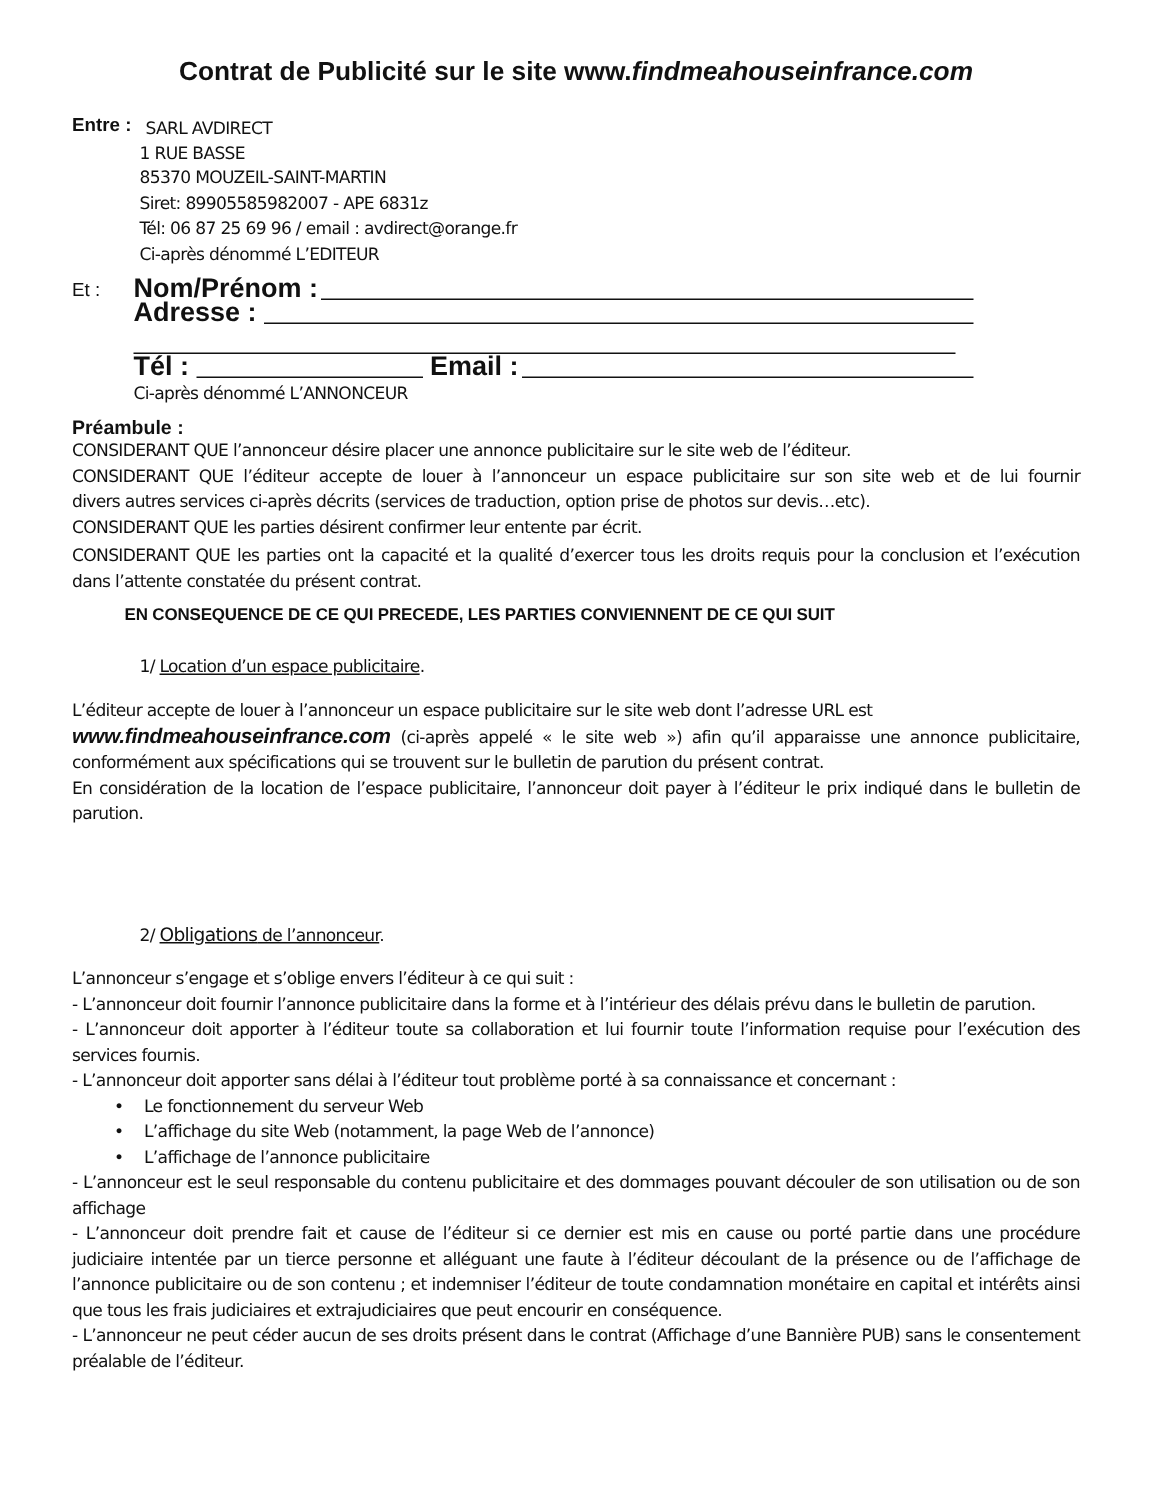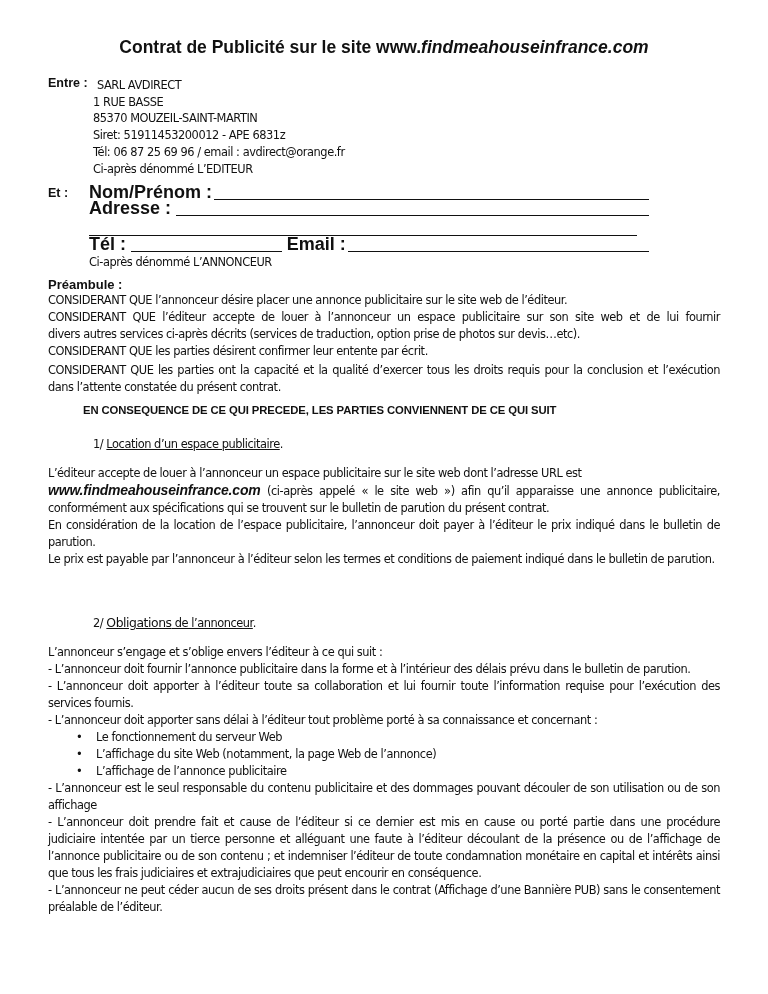--- a/index.html
+++ b/index.html
@@ -4,21 +4,21 @@
 <style>
   html, body { margin: 0; padding: 0; background: #ffffff; }
   body { width: 768px; height: 994px; overflow: hidden; position: relative; color: #111; }
   .page { position: absolute; left: 0; top: 0; width: 692px; height: 994px; }
   .body { font-family: "DejaVu Sans", sans-serif; font-size: 11.4px; letter-spacing: -0.45px; line-height: 17px; }
   .title { position: absolute; top: 37px; left: 0; width: 768px; text-align: center; font-family: "Liberation Sans", sans-serif; font-weight: bold; font-size: 17.5px; }
   .title i { font-style: italic; }
   .entre-label { position: absolute; left: 48px; top: 76px; font-family: "Liberation Sans", sans-serif; font-weight: bold; font-size: 12.5px; }
   .entre-block { position: absolute; left: 93px; top: 77px; }
   .entre-block div { line-height: 16.7px; }
-  .et-label { position: absolute; left: 48px; top: 186px; font-family: "Liberation Sans", sans-serif; font-weight: bold; font-size: 12.5px; }
+  .et-label { position: absolute; left: 48px; top: 186px; font-family: "Liberation Sans", sans-serif; font-weight: normal; font-size: 12.5px; }
   .form-block { position: absolute; left: 89px; top: 184px; width: 560px; }
   .form-line { font-family: "Liberation Sans", sans-serif; font-weight: bold; font-size: 18px; height: 16px; line-height: 16px; display: flex; align-items: flex-end; white-space: nowrap; }
   .blank { display: inline-block; border-bottom: 1.3px solid #111; height: 13px; margin-left: 2px; }
   .ann-note { margin-top: 2px; }
   .preamble-title { position: absolute; left: 48px; top: 277px; font-family: "Liberation Sans", sans-serif; font-weight: bold; font-size: 13px; }
   .para { position: absolute; left: 48px; width: 672px; text-align: justify; }
   .para div { text-align: justify; }
   .just-last { text-align-last: justify; }
   .caps { position: absolute; left: 48px; top: 404px; font-family: "Liberation Sans", sans-serif; font-weight: bold; font-size: 11.3px; letter-spacing: -0.1px; padding-left: 35px; }
   .section { position: absolute; left: 93px; text-align: right; }
@@ -33,21 +33,21 @@
 
 <div class="page">
 
   <div class="title"><span>Contrat de Publicité sur le site www.</span><i>findmeahouseinfrance.com</i></div>
 
   <div class="entre-label">Entre :</div>
   <div class="entre-block body">
     <div style="margin-left:4px;">SARL AVDIRECT</div>
     <div>1 RUE BASSE</div>
     <div>85370 MOUZEIL-SAINT-MARTIN</div>
-    <div>Siret: 51911453200012 - APE 6831z</div>
+    <div>Siret: 89905585982007 - APE 6831z</div>
     <div>Tél: 06 87 25 69 96 / email : avdirect@orange.fr</div>
     <div>Ci-après dénommé L’EDITEUR</div>
   </div>
 
   <div class="et-label">Et :</div>
   <div class="form-block">
     <div class="form-line">
       <span>Nom/Prénom :</span>
       <span class="blank" style="width:456px;"></span>
     </div>
@@ -78,21 +78,20 @@
 
   <div class="caps">EN CONSEQUENCE DE CE QUI PRECEDE, LES PARTIES CONVIENNENT DE CE QUI SUIT</div>
 
   <div class="section body" style="top:436px;">
     <span>1/ </span><u>Location d’un espace publicitaire</u><span>.</span>
   </div>
   <div class="para body" style="top:465px;">
     <div style="text-align:left;">L’éditeur accepte de louer à l’annonceur un espace publicitaire sur le site web dont l’adresse URL est</div>
     <div><span class="site-bold">www.findmeahouseinfrance.com</span><span> (ci-après appelé « le site web ») afin qu’il apparaisse une annonce publicitaire, conformément aux spécifications qui se trouvent sur le bulletin de parution du présent contrat.</span></div>
     <div>En considération de la location de l’espace publicitaire, l’annonceur doit payer à l’éditeur le prix indiqué dans le bulletin de parution.</div>
-    <div>Le prix est payable par l’annonceur à l’éditeur selon les termes et conditions de paiement indiqué dans le bulletin de parution.</div>
   </div>
 
   <div class="section body" style="top:614px;">
     <span>2/ </span><u style="font-size:12.4px;">Obligations</u><u> de l’annonceur</u><span>.</span>
   </div>
   <div class="para body" style="top:644px;">
     <div style="text-align:left;">L’annonceur s’engage et s’oblige envers l’éditeur à ce qui suit :</div>
     <div>- L’annonceur doit fournir l’annonce publicitaire dans la forme et à l’intérieur des délais prévu dans le bulletin de parution.</div>
     <div>- L’annonceur doit apporter à l’éditeur toute sa collaboration et lui fournir toute l’information requise pour l’exécution des services fournis.</div>
     <div style="text-align:left;">- L’annonceur doit apporter sans délai à l’éditeur tout problème porté à sa connaissance et concernant :</div>

